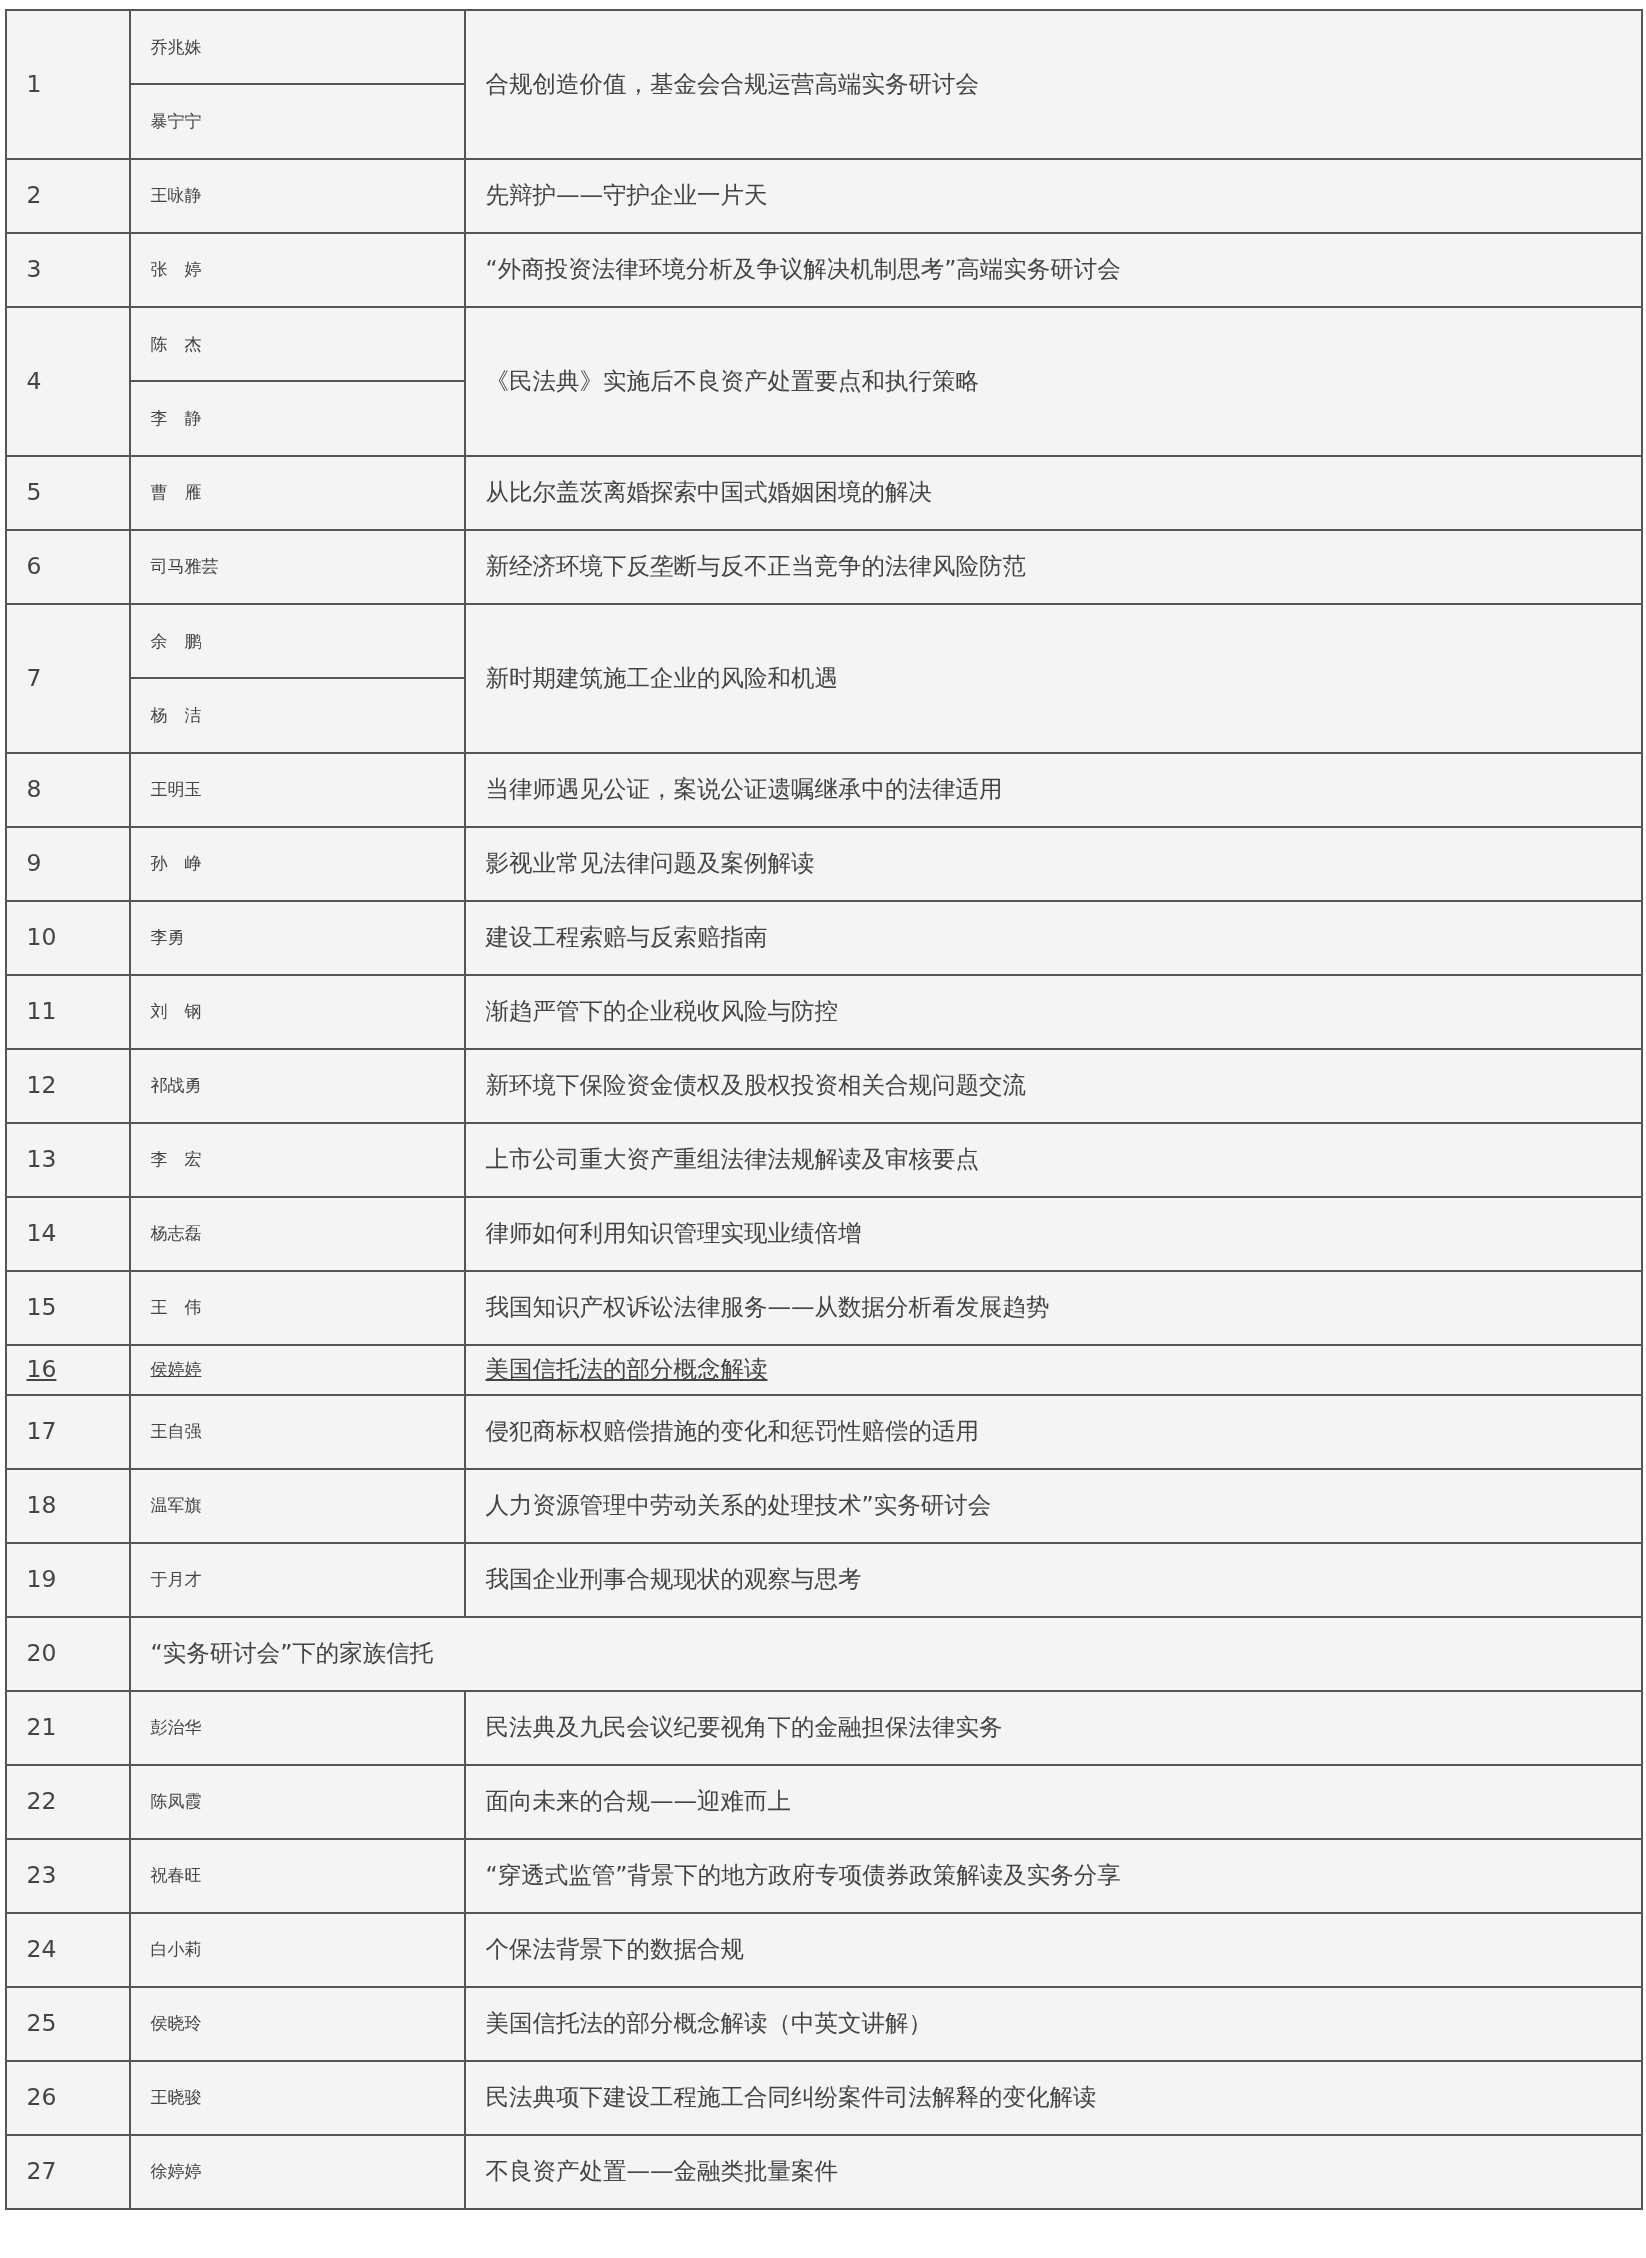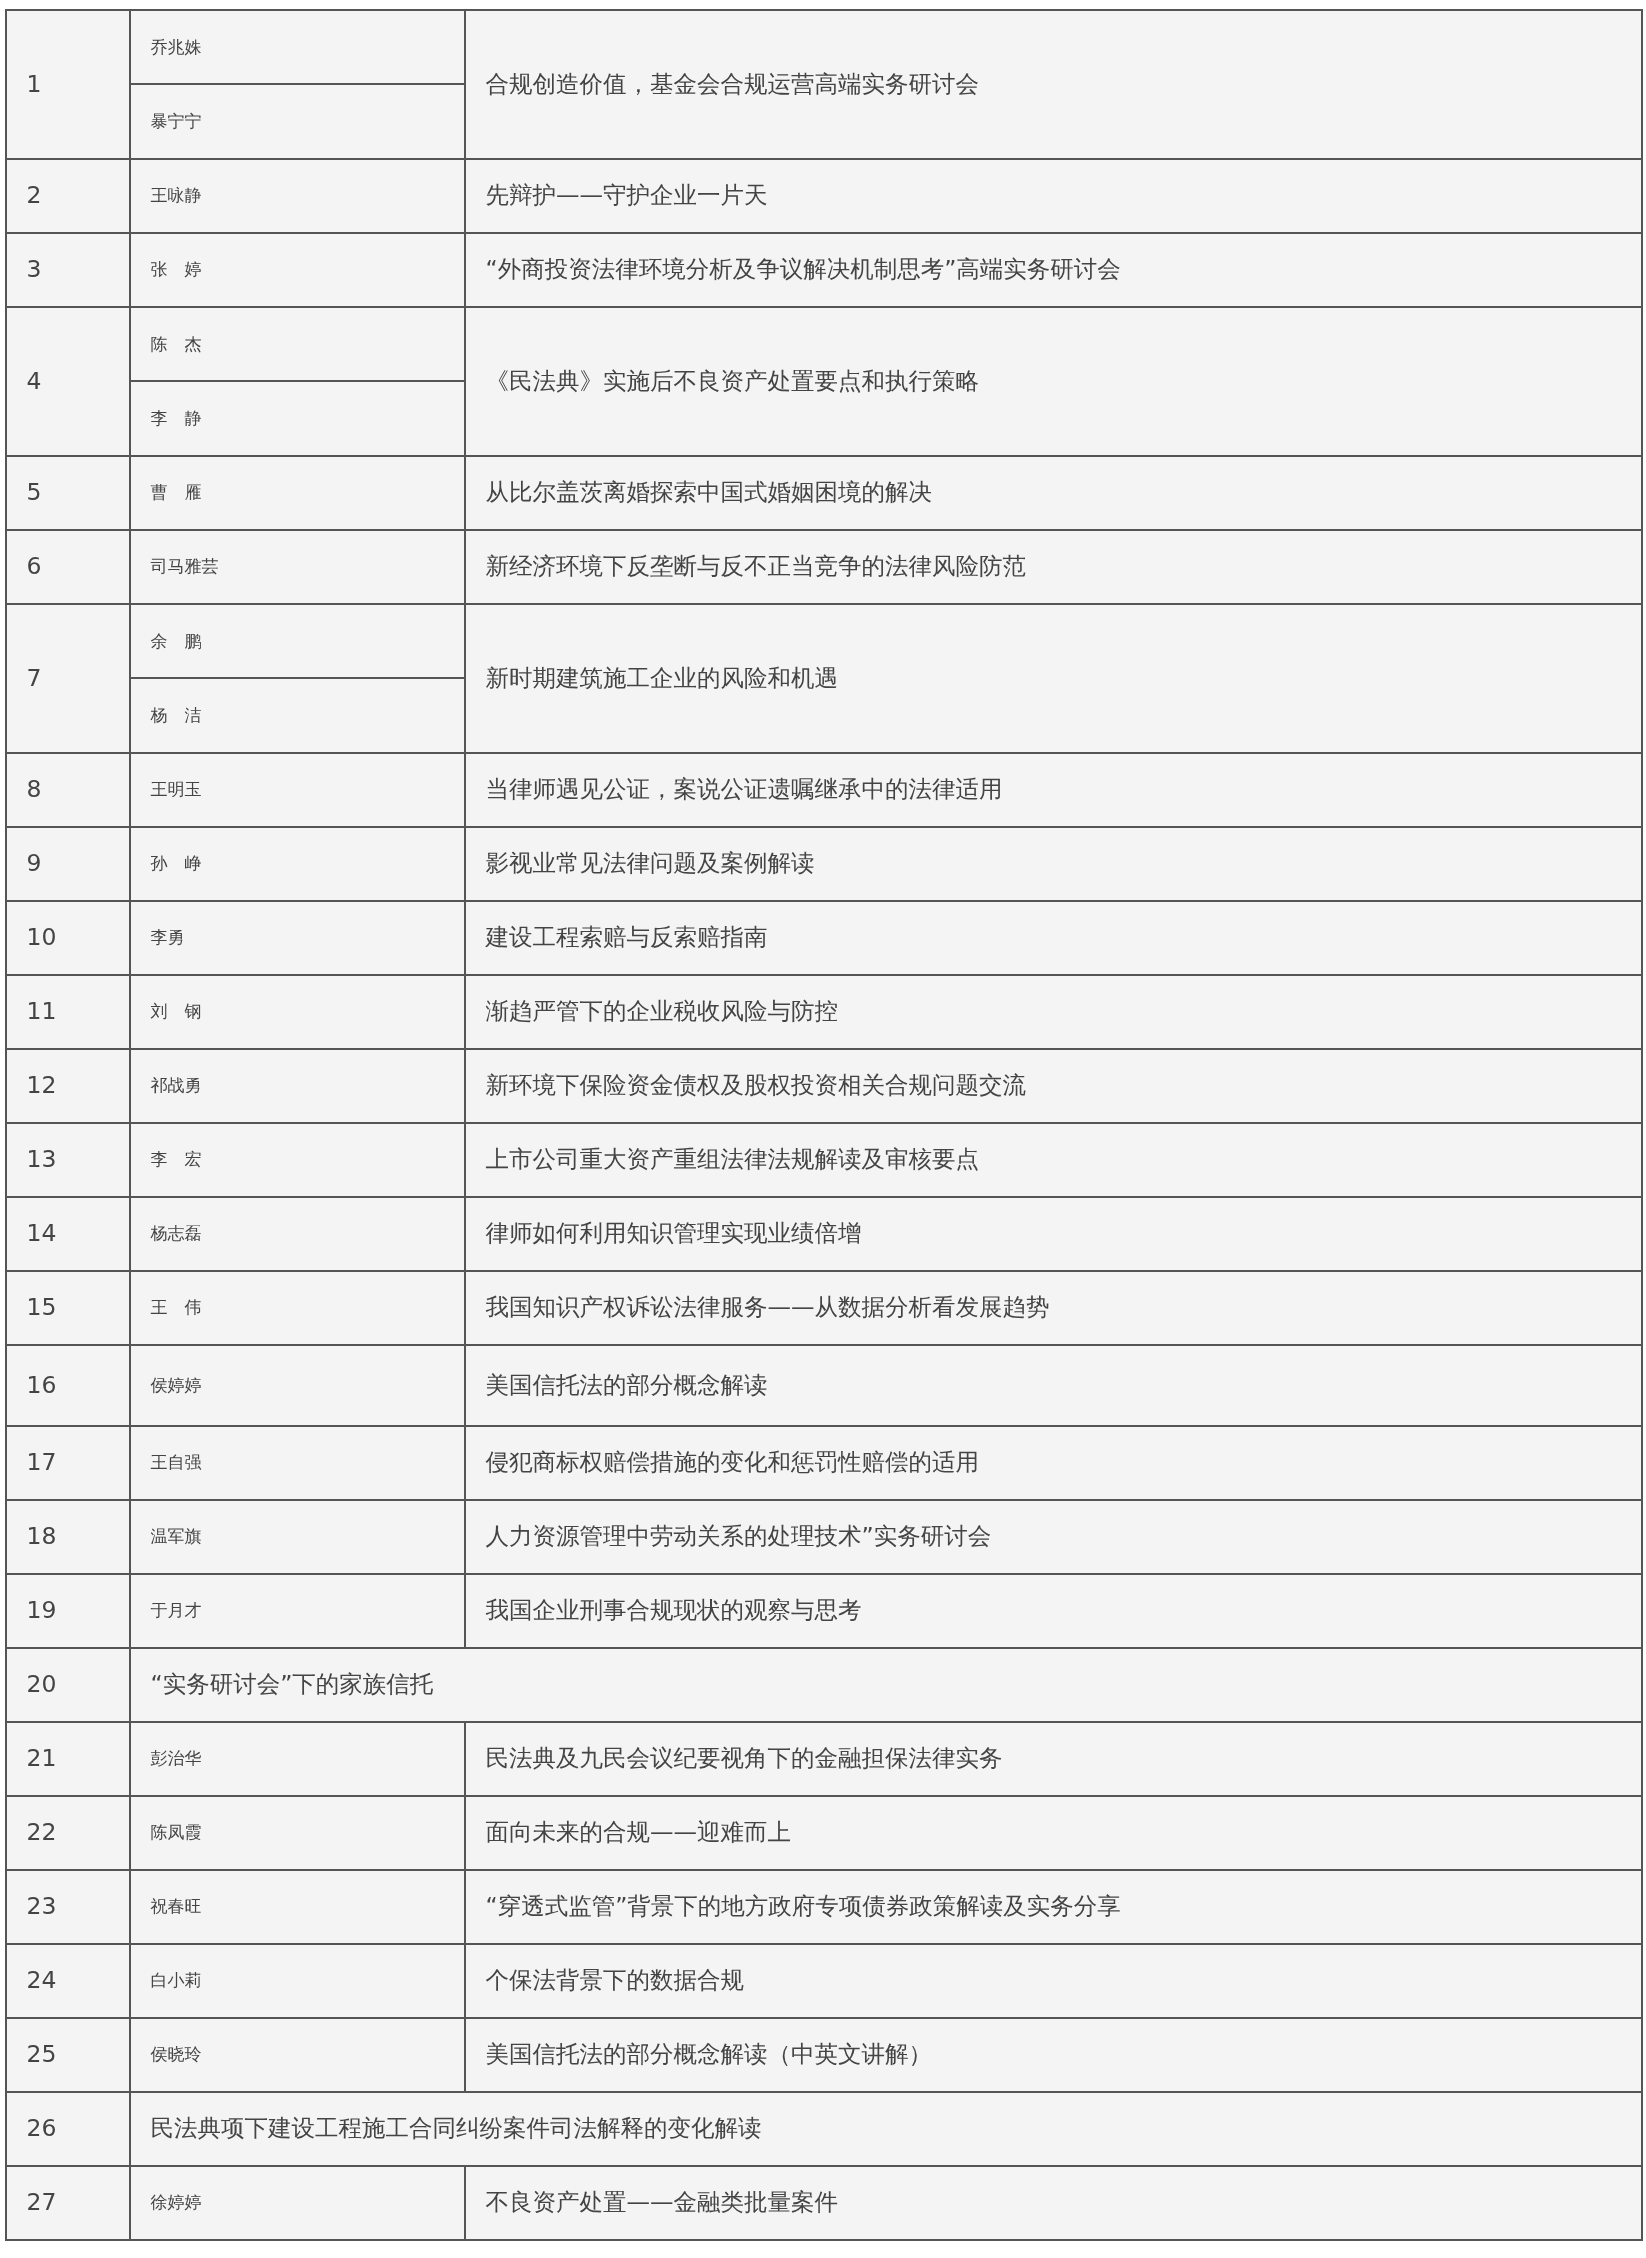--- a/index.html
+++ b/index.html
@@ -63,21 +63,21 @@
     border-top: 2.9px solid #555555;
     font-family: Liberation Serif, serif;
   }
   .c-topic {
     flex: 1;
     padding-left: 19.6px;
     border-radius: 23px;
   }
   .h1 { height: 74px; }
   .h2 { height: 149px; }
-  .hs { height: 81px; }
+  .hs { height: 50px; text-decoration: underline; }
 </style>
 </head>
 <body>
 
 <div class="table">
 
   <div class="row h2">
     <div class="cell c-num">1</div>
     <div class="cell c-names">
       <div class="name">乔兆姝</div>
@@ -272,20 +272,23 @@
   <div class="row h1">
     <div class="cell c-num">25</div>
     <div class="cell c-names">
       <div class="name">侯晓玲</div>
     </div>
     <div class="cell c-topic">美国信托法的部分概念解读（中英文讲解）</div>
   </div>
 
   <div class="row h1">
     <div class="cell c-num">26</div>
+    <div class="cell c-names">
+      <div class="name">王晓骏</div>
+    </div>
     <div class="cell c-topic">民法典项下建设工程施工合同纠纷案件司法解释的变化解读</div>
   </div>
 
   <div class="row h1">
     <div class="cell c-num">27</div>
     <div class="cell c-names">
       <div class="name">徐婷婷</div>
     </div>
     <div class="cell c-topic">不良资产处置——金融类批量案件</div>
   </div>

